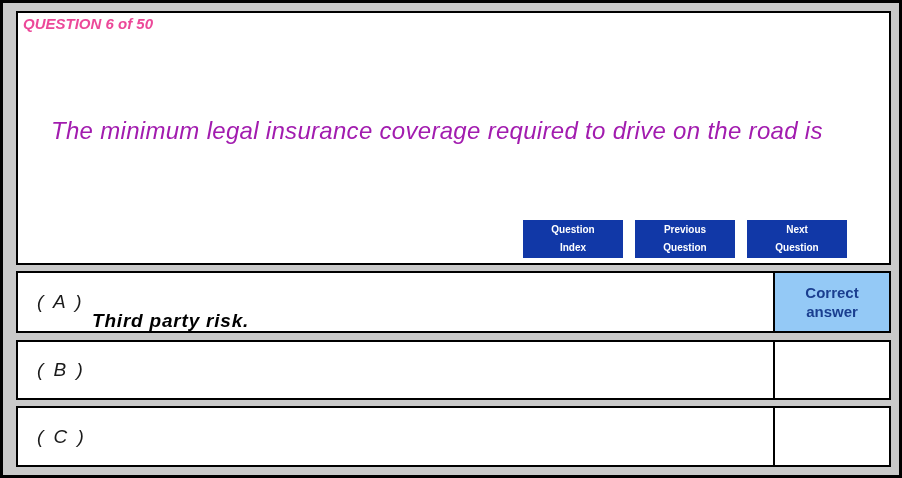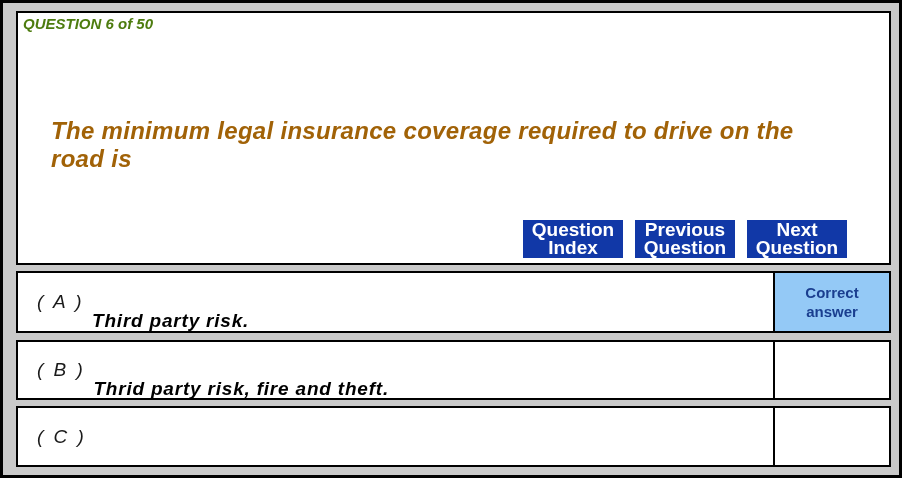--- a/index.html
+++ b/index.html
@@ -19,50 +19,49 @@
   .question-panel {
     position: absolute;
     left: 13px; top: 8px;
     width: 875px; height: 254px;
     background: #ffffff;
     border: 2px solid #000000;
   }
   .question-counter {
     position: absolute;
     left: 5px; top: 2px;
-    color: #4d7c0f;
+    color: #ec4899;
     font-size: 15px;
     font-weight: bold;
     font-style: italic;
   }
   .question-text {
     position: absolute;
     left: 33px; top: 104px;
     width: 800px;
-    color: #a16207;
+    color: #a21caf;
     font-size: 24px;
     font-style: italic;
     letter-spacing: 0.3px;
-    font-weight: bold;
   }
   .nav-buttons {
     position: absolute;
     right: 42px; bottom: 5px;
     display: flex;
     gap: 12px;
   }
   .nav-btn {
     min-width: 100px;
     height: 38px;
     padding: 4px 8px;
     background: #1138a7;
     color: #ffffff;
     border: none;
     font-family: "Liberation Sans", sans-serif;
-    font-size: 19px;
+    font-size: 10px;
     font-weight: bold;
     line-height: 18px;
     text-align: center;
     white-space: pre-line;
     cursor: pointer;
     display: flex;
     align-items: center;
     justify-content: center;
   }
   .answer-row {
@@ -140,21 +139,20 @@
       <span class="answer-text">Third party risk.</span>
     </div>
     <div class="cell-status correct">
       <span class="status-text">Correct answer</span>
     </div>
   </div>
 
   <div class="answer-row row-b">
     <div class="cell-answer">
       <span class="answer-letter">( B )</span>
-      <span class="answer-text">Thrid party risk, fire and theft.</span>
     </div>
     <div class="cell-status">
       <span class="status-text"></span>
     </div>
   </div>
 
   <div class="answer-row row-c">
     <div class="cell-answer">
       <span class="answer-letter">( C )</span>
     </div>

